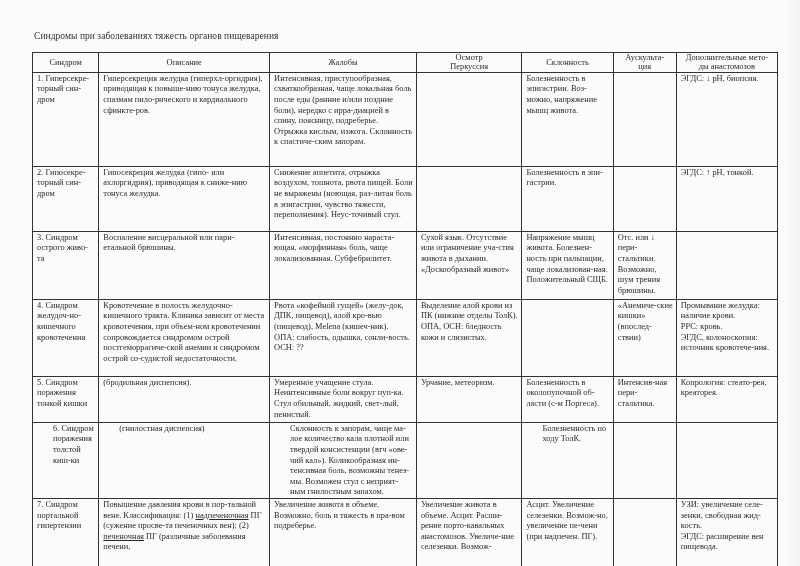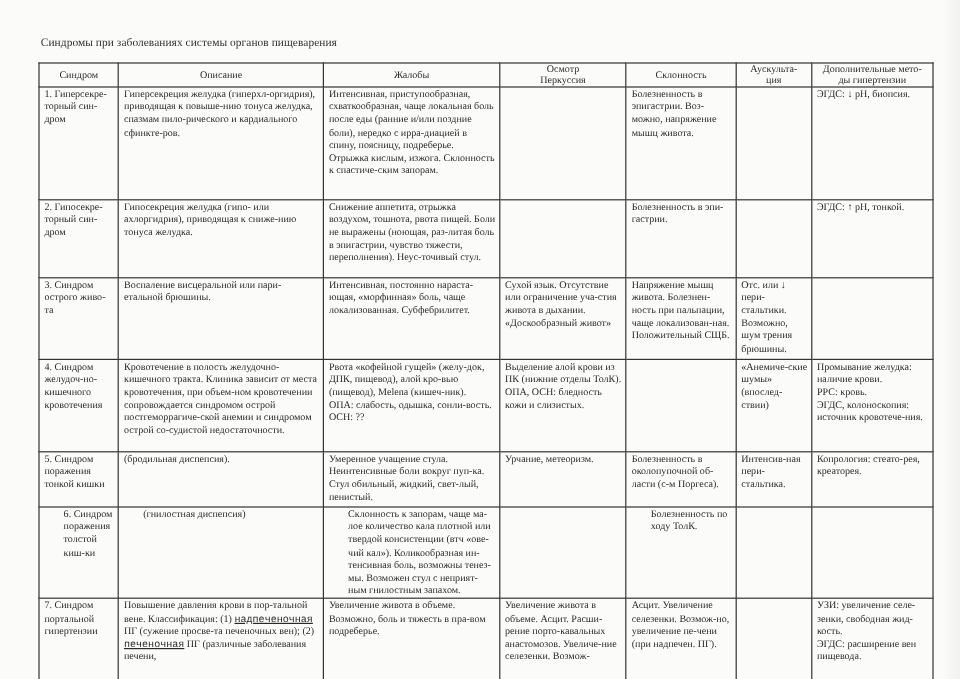--- a/index.html
+++ b/index.html
@@ -44,31 +44,31 @@
   .col-palp { width: 84px; }
   .col-ausc { width: 58px; }
   .col-extra { width: 93px; }
   tr.r1 td { height: 92px; }
   tr.r2 td { height: 63px; margin-left: 40px; }
   tr.r3 td { height: 66px; }
   tr.r4 td { height: 75px; }
   tr.r5 td { height: 44px; }
   tr.r6 td { height: 73px; padding-left: 20px; }
   tr.r7 td { height: 66px; }
-  .u { text-decoration: underline; font-family: Liberation Mono, monospace; }
+  .u { text-decoration: underline; }
   .scan-edge {
     position: absolute; right: 0; top: 0; width: 14px; height: 566px;
     background: linear-gradient(to right, #fbfbfa, #f1f1f0);
   }
   .pre { white-space: pre-line; }
 </style>
 </head>
 <body>
 
-<div class="page-title">Синдромы при заболеваниях системы органов пищеварения</div>
+<div class="page-title">Синдромы при заболеваниях тяжесть органов пищеварения</div>
 
 <table class="syndromes">
   <colgroup>
     <col class="col-syndrome">
       <col class="col-desc">
       <col class="col-complaints">
       <col class="col-inspect">
       <col class="col-palp">
       <col class="col-ausc">
       <col class="col-extra">
@@ -77,21 +77,21 @@
     <tr>
       <th class="pre">Синдром</th>
       <th class="pre">Описание</th>
       <th class="pre">Жалобы</th>
       <th class="pre">Осмотр
 Перкуссия</th>
       <th class="pre">Склонность</th>
       <th class="pre">Аускульта-
 ция</th>
       <th class="pre">Дополнительные мето-
-ды гипертензии</th>
+ды анастомозов</th>
     </tr>
   </thead>
   <tbody>
     <tr class="r1">
       <td class="pre">1. Гиперсекре-торный син-дром</td>
       <td class="pre">Гиперсекреция желудка (гиперхл-оргидрия), приводящая к повыше-нию тонуса желудка, спазмам пило-рического и кардиального сфинкте-ров.</td>
       <td class="pre">Интенсивная, приступообразная, схваткообразная, чаще локальная боль после еды (ранние и/или поздние боли), нередко с ирра-диацией в спину, поясницу, подреберье. Отрыжка кислым, изжога. Склонность к спастиче-ским запорам.</td>
       <td class="pre"></td>
       <td class="pre">Болезненность в эпигастрии. Воз-можно, напряжение мышц живота.</td>
       <td class="pre"></td>
@@ -117,21 +117,21 @@
     </tr>
     <tr class="r4">
       <td class="pre">4. Синдром желудоч-но-кишечного кровотечения</td>
       <td class="pre">Кровотечение в полость желудочно-кишечного тракта. Клиника зависит от места кровотечения, при объем-ном кровотечении сопровождается синдромом острой постгеморрагиче-ской анемии и синдромом острой со-судистой недостаточности.</td>
       <td class="pre">Рвота «кофейной гущей» (желу-док, ДПК, пищевод), алой кро-вью (пищевод), Melena (кишеч-ник).
 ОПА: слабость, одышка, сонли-вость.
 ОСН: ??</td>
       <td class="pre">Выделение алой крови из ПК (нижние отделы ТолК).
 ОПА, ОСН: бледность кожи и слизистых.</td>
       <td class="pre"></td>
-      <td class="pre">«Анемиче-ские шумы» (впослед-ствии)</td>
+      <td class="pre">«Анемиче-ские кишки» (впослед-ствии)</td>
       <td class="pre">Промывание желудка: наличие крови.
 РРС: кровь.
 ЭГДС, колоноскопия: источник кровотече-ния.</td>
     </tr>
     <tr class="r5">
       <td class="pre">5. Синдром поражения тонкой кишки</td>
       <td class="pre">(бродильная диспепсия).</td>
       <td class="pre">Умеренное учащение стула. Неинтенсивные боли вокруг пуп-ка. Стул обильный, жидкий, свет-лый, пенистый.</td>
       <td class="pre">Урчание, метеоризм.</td>
       <td class="pre">Болезненность в околопупочной об-ласти (с-м Поргеса).</td>

